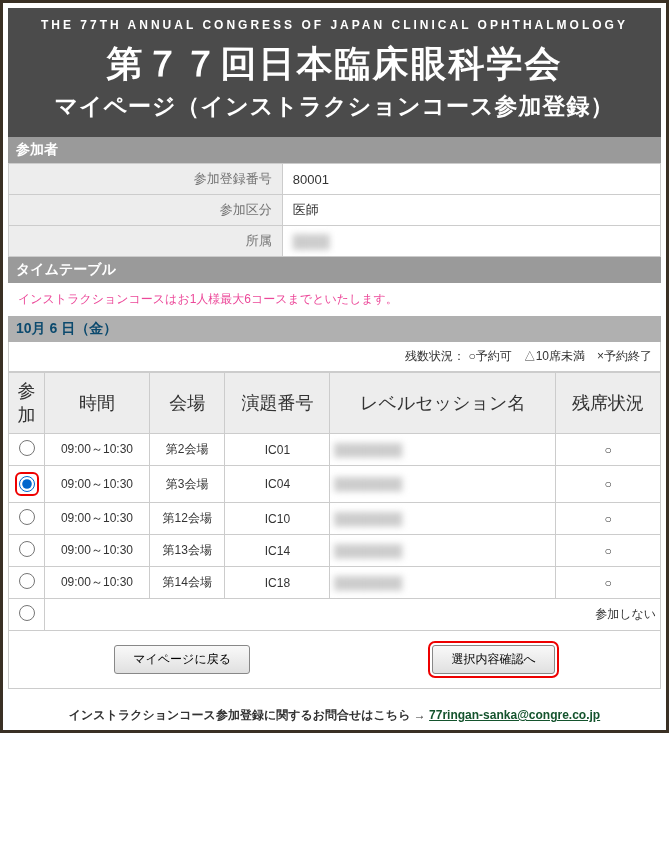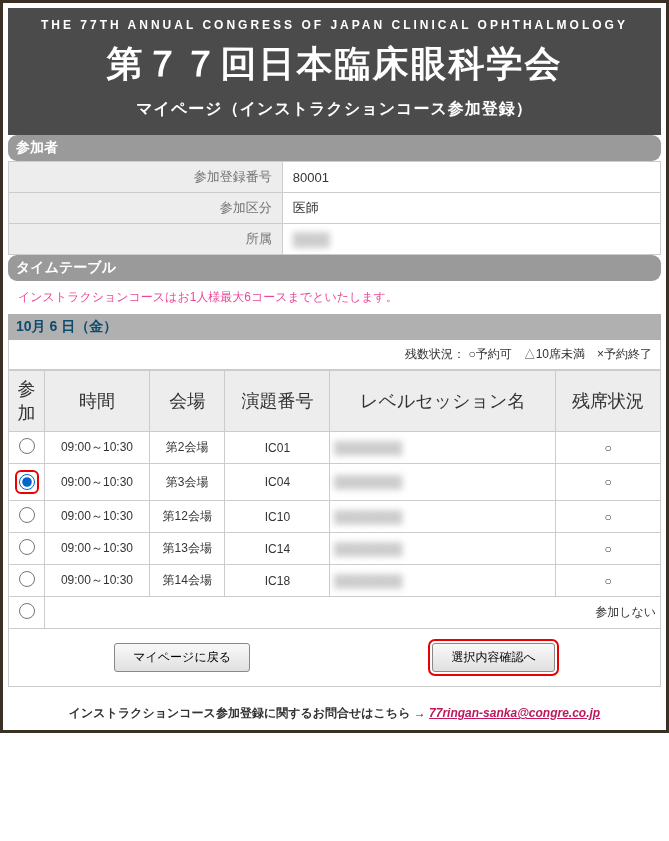--- a/index.html
+++ b/index.html
@@ -2,23 +2,23 @@
 <html><head>
 <meta charset="utf-8">
 <style>
   * { box-sizing: border-box; margin: 0; padding: 0; }
   body { font-family: "Hiragino Kaku Gothic Pro","メイリオ",sans-serif; font-size: 13px; background:#fff; color:#333; }
   .wrap { width:669px; height:733px; border:3px solid #3a3024; padding:5px; }
 
   .header { background:#4b4b4b; color:#fff; text-align:center; padding:10px 0 15px; }
   .header .small { font-size:12px; letter-spacing:3px; font-weight:bold; }
   .header .title { font-size:36px; font-weight:bold; margin-top:8px; letter-spacing:2px; font-family:"MS Gothic",monospace;}
-  .header .sub { font-size:16px; font-weight:bold; margin-top:10px; letter-spacing:1px;}
+  .header .sub { font-size:23px; font-weight:bold; margin-top:2px; letter-spacing:1px;}
 
-  .sec-title { background:#9a9a9a; color:#fff; font-weight:bold; padding:4px 8px; font-size:14px;border-radius:9px;}
+  .sec-title { background:#9a9a9a; color:#fff; font-weight:bold; padding:4px 8px; font-size:14px;}
   .date-title { background:#b0b0b0; color:#0c4a6e; font-weight:bold; padding:4px 8px; font-size:14px;}
 
   table { border-collapse: collapse; width:100%; }
   .profile td { border:1px solid #ccc; padding:6px 10px; }
   .profile td.lbl { width:42%; text-align:right; background:#ededed; color:#737373;}
   .blur { color:#ccc; filter: blur(3px); user-select:none;}
 
   .notice { color:#ec4899; padding:8px 10px; font-size:12px;}
   .legend { text-align:right; padding:6px 8px; font-size:12px; border:1px solid #ccc; border-top:none;}
 
@@ -27,21 +27,21 @@
   .tt td.session { text-align:left; }
   .tt .radio-cell { width:36px; }
   .sel { border:2px solid #e00; border-radius:6px; display:inline-flex; width:24px; height:24px; align-items:center; justify-content:center;}
   input[type=radio]{ width:16px; height:16px; accent-color:#0066cc;}
 
   .btns { border:1px solid #ccc; border-top:none; padding:14px; display:flex; align-items:center; justify-content:space-around;}
   .btn { border:1px solid #888; background:linear-gradient(#f9f9f9,#e0e0e0); padding:5px 18px; border-radius:3px; font-size:12px; cursor:pointer;text-align:right;}
   .btn-highlight { outline:2px solid #e00; outline-offset:2px; border-radius:3px;}
 
   .footer { text-align:center; padding:18px 10px 10px; font-size:12px;}
-  .footer a { color:#be185d; text-decoration:underline; font-weight:bold;font-style:italic;}
+  .footer a { color:#14532d; text-decoration:underline; font-weight:bold;}
 </style>
 </head>
 <body>
 
 <div class="wrap">
 
   <div class="header">
     <div class="small">THE 77TH ANNUAL CONGRESS OF JAPAN CLINICAL OPHTHALMOLOGY</div>
     <div class="title">第７７回日本臨床眼科学会</div>
     <div class="sub">マイページ（インストラクションコース参加登録）</div>

